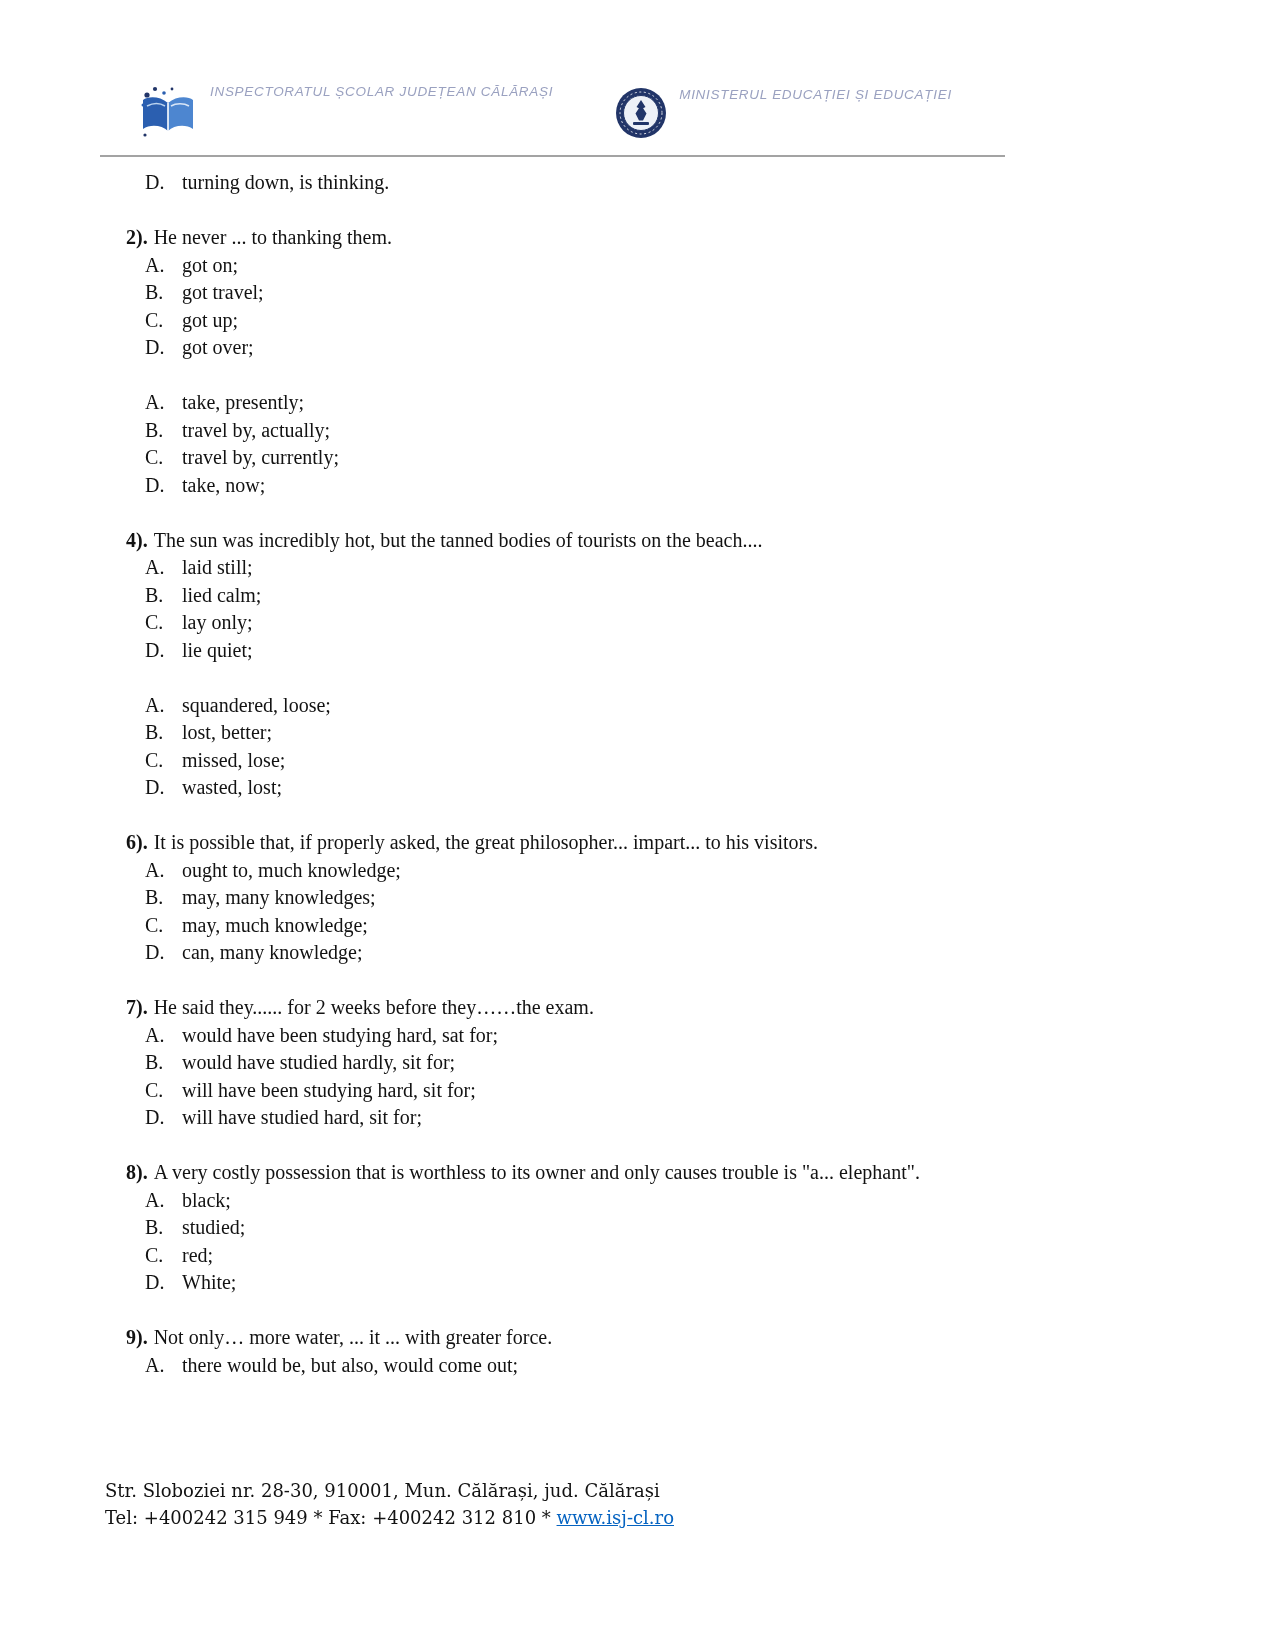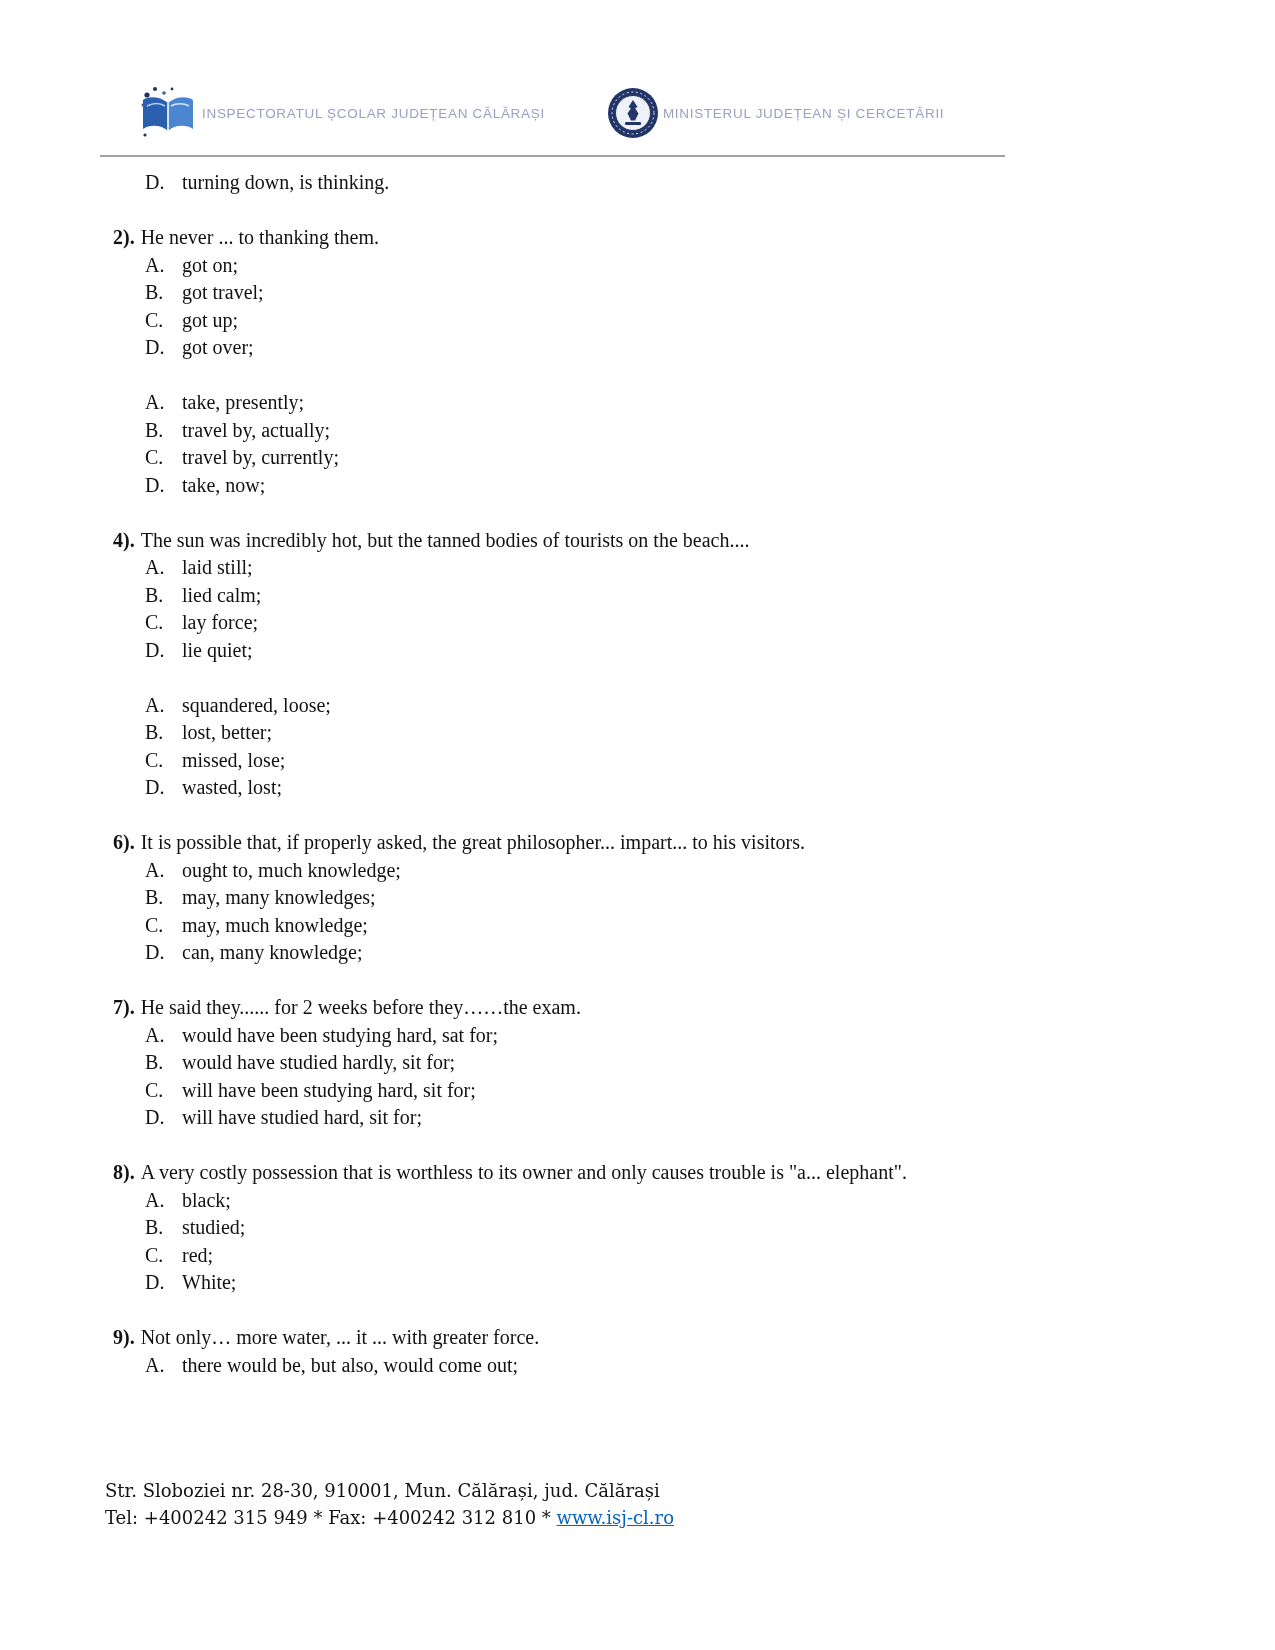--- a/index.html
+++ b/index.html
@@ -25,21 +25,21 @@
 
   
   .header{
     position:absolute;
     top:84px;
     left:138px;
     display:flex;
     align-items:center;
     gap:62px;
   }
-  .org{display:flex;align-items:center;gap:4px;}
+  .org{display:flex;gap:12px;font-style:italic;}
   .org-name{
     font-family:"Liberation Sans", sans-serif;
     font-size:13.5px;
     letter-spacing:.7px;
     color:var(--header-text);
     white-space:nowrap;
   }
   .logo{display:inline-flex;align-items:center;justify-content:center;}
   .rule{
     position:absolute;
@@ -53,21 +53,21 @@
   .content{
     position:absolute;
     top:169px;
     left:105px;
     right:60px;
     font-size:20px;
     line-height:27.5px;
   }
   .orphan{margin-left:40px;margin-bottom:27.5px;}
   .question{margin-bottom:27.5px;}
-  .q-line{margin-left:8px;}
+  .q-line{margin-left:21px;}
   .q-num{font-weight:bold;margin-right:6px;}
   .options{margin-left:40px;}
   .option{display:flex;}
   .opt-label{flex:0 0 37px;width:37px;}
 
   
   .footer{
     position:absolute;
     left:105px;
     top:1477px;
@@ -110,21 +110,21 @@
       <span class="logo">
         <svg width="52" height="52" viewBox="0 0 52 52" aria-hidden="true">
           <circle cx="26" cy="26" r="25" fill="var(--logo-navy)"></circle>
           <circle cx="26" cy="26" r="21" fill="none" stroke="#ffffff" stroke-width="1" stroke-dasharray="2 2.6" opacity="0.85"></circle>
           <circle cx="26" cy="26" r="17.5" fill="#eef1f7"></circle>
           <circle cx="26" cy="26" r="17.5" fill="none" stroke="var(--logo-navy)" stroke-width="1"></circle>
           <path d="M26 13 l4.5 7 -2.4 1.2 3.4 5.3 -3.5 7 h-4 l-3.5 -7 3.4 -5.3 -2.4 -1.2 z" fill="var(--logo-navy)"></path>
           <rect x="18" y="35" width="16" height="3" rx="1" fill="var(--logo-navy)"></rect>
         </svg>
       </span>
-      <span class="org-name">MINISTERUL JUDEȚEAN ȘI CERCETĂRII</span>
+      <span class="org-name">MINISTERUL EDUCAȚIEI ȘI EDUCAȚIEI</span>
     </div>
   </header>
 
   <div class="rule"></div>
 
   <main class="content">
     <div class="orphan option">
       <span class="opt-label">D.</span>
       <span>turning down, is thinking.</span>
     </div>
@@ -176,21 +176,21 @@
             <div class="option">
               <span class="opt-label">A.</span>
               <span>laid still;</span>
             </div>
             <div class="option">
               <span class="opt-label">B.</span>
               <span>lied calm;</span>
             </div>
             <div class="option">
               <span class="opt-label">C.</span>
-              <span>lay force;</span>
+              <span>lay only;</span>
             </div>
             <div class="option">
               <span class="opt-label">D.</span>
               <span>lie quiet;</span>
             </div>
           </div>
         </div>
         <div class="question">
           <div class="options">
             <div class="option">

